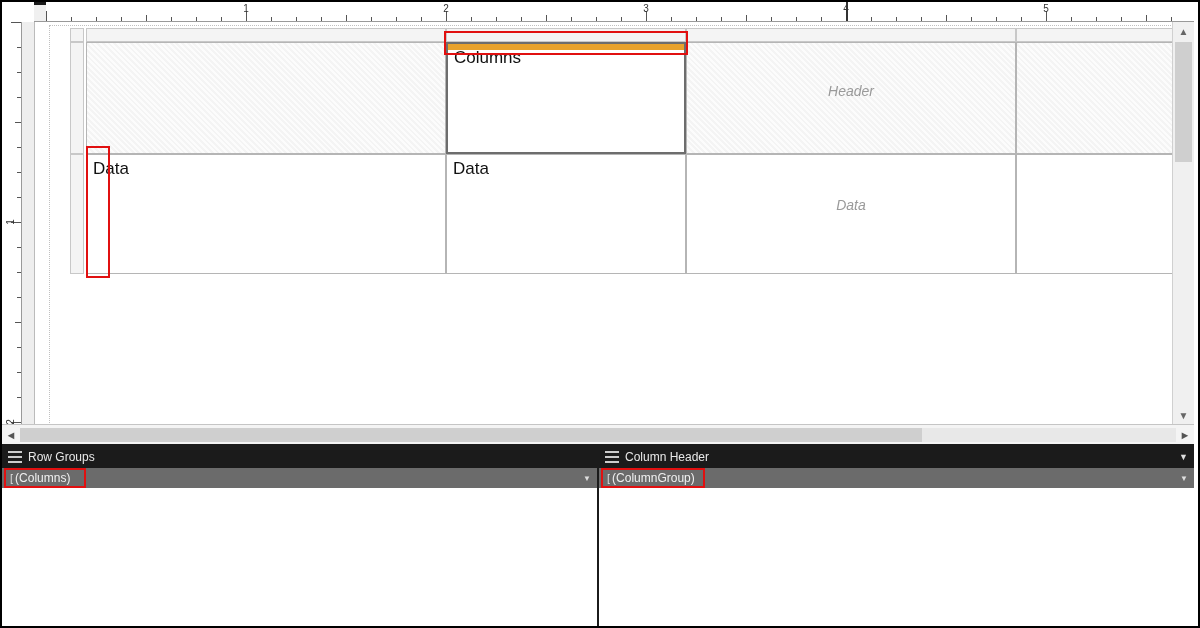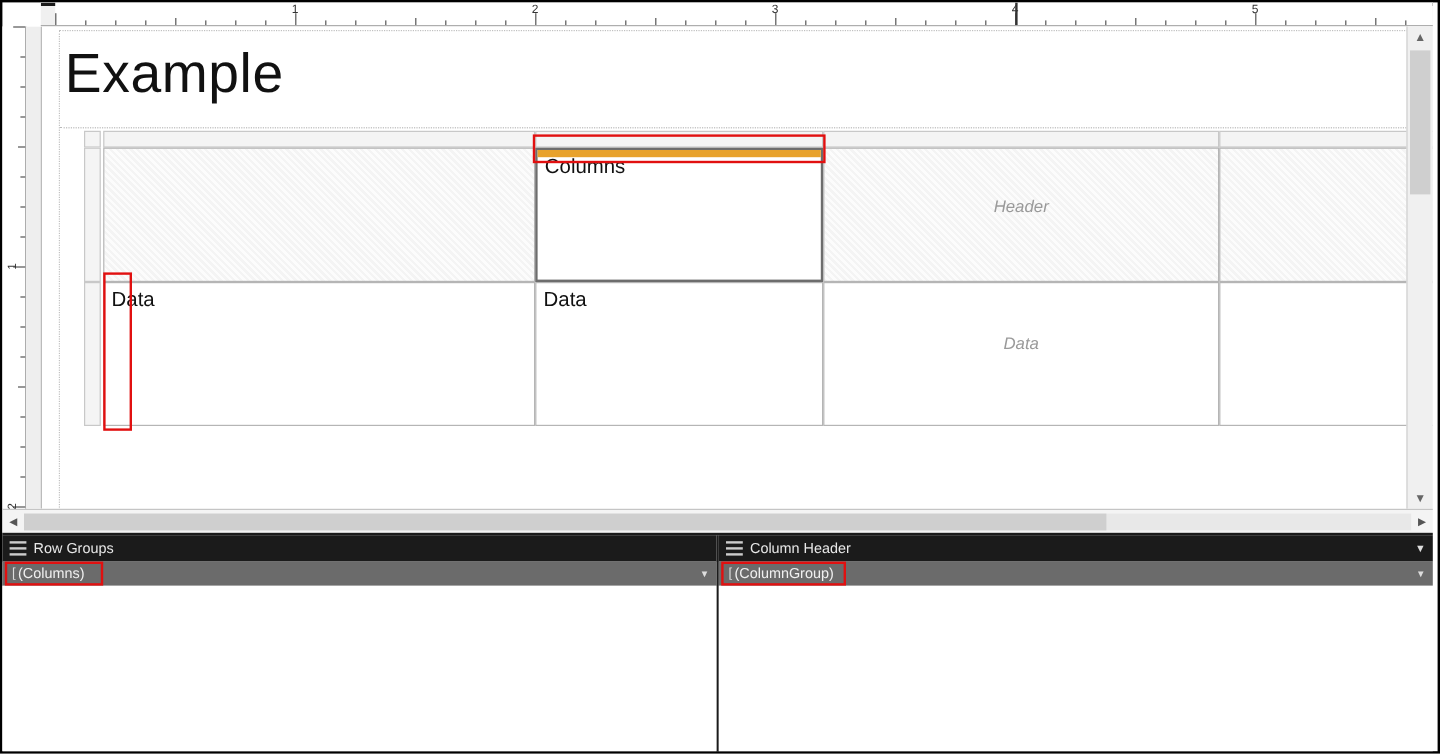--- a/index.html
+++ b/index.html
@@ -440,21 +440,20 @@
     <div class="tick mid" style="top: 500px;"></div>
     <div class="tick minor" style="top: 525px;"></div>
     <div class="tick minor" style="top: 550px;"></div>
     <div class="tick minor" style="top: 575px;"></div>
     <div class="tick major" style="top: 600px;"></div>
     <div class="lbl" style="top: 600px;">3</div>
   </div>
 
 <div class="design-area">
   <div class="page">
-    <div class="report-title">Example</div>
 
     <div class="tablix-wrap">
 
       <div class="row-handle-col">
         <div class="row-handle" style="top:0;height:14px;"></div>
         <div class="row-handle" style="top:14px;height:112px;"></div>
         <div class="row-handle" style="top:126px;height:120px;"></div>
       </div>
 
       <div class="row-group-indicator"></div>

